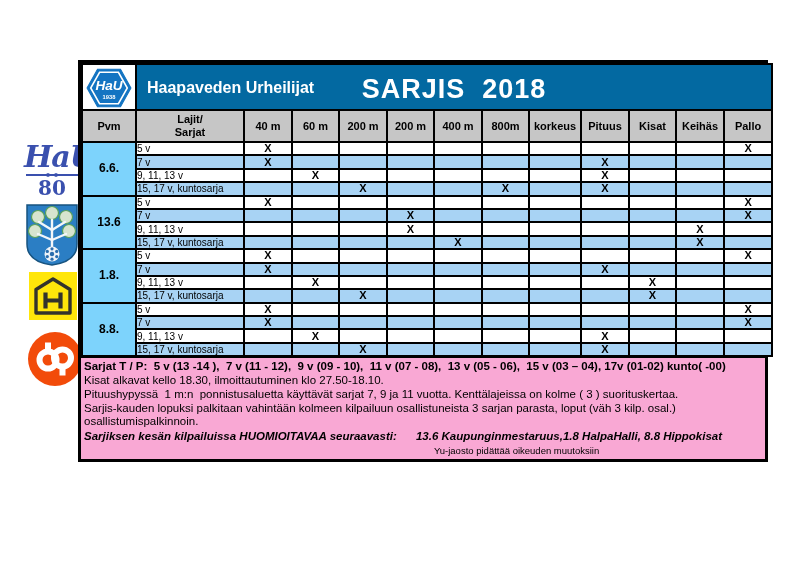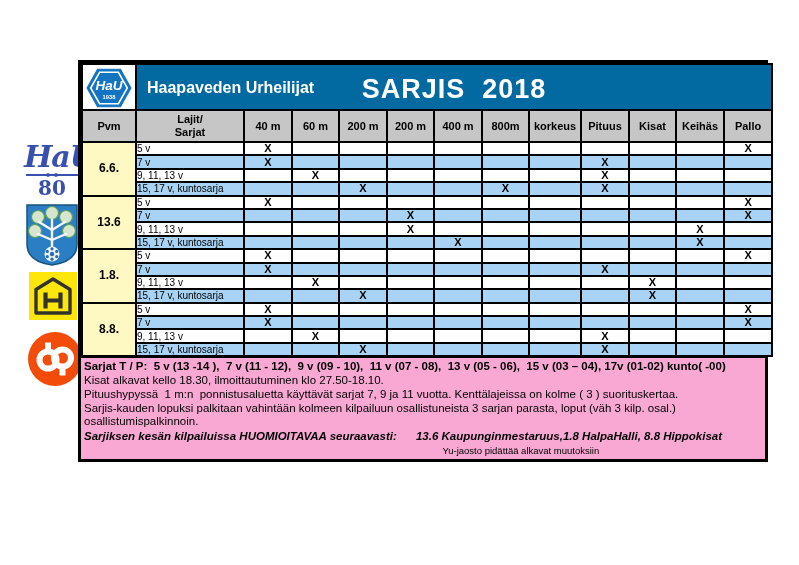--- a/index.html
+++ b/index.html
@@ -28,21 +28,21 @@
   .logo-cell{background:#fff;text-align:center;vertical-align:middle;}
   .logo-cell svg{display:block;margin:1px auto 0 auto;}
   .band{background:#0369a1;position:relative;vertical-align:middle;}
   .club{position:absolute;left:10px;top:50%;transform:translateY(-42%);
     color:#fff;font-weight:bold;font-size:16px;white-space:nowrap;}
   .title{position:absolute;left:50%;top:50%;transform:translate(-50%,-42%);
     color:#fff;font-weight:bold;font-size:27px;white-space:pre;letter-spacing:1px;}
   .head-row th{background:#c6c6c6;font-size:11px;font-weight:bold;text-align:center;
     vertical-align:middle;height:30px;white-space:pre-line;line-height:13px;}
   tbody td{height:11.4px;font-size:10px;line-height:11px;}
-  td.date-cell{background:#fef9c3;font-weight:bold;font-size:12px;text-align:center;vertical-align:middle;margin-top:19px;}
+  td.date-cell{background:#7dd3fc;font-weight:bold;font-size:12px;text-align:center;vertical-align:middle;margin-top:19px;}
   td.label-cell{font-weight:normal;text-align:left;padding-left:2px;white-space:nowrap;}
   td.mark-cell{font-weight:bold;text-align:center;font-size:11px;}
   tr.row-white td.label-cell,tr.row-white td.mark-cell{background:#ffffff;}
   tr.row-blue  td.label-cell,tr.row-blue  td.mark-cell{background:#a8d3f4;}
   
   .footer{border-top:1px solid #000;padding:2px 3px 2px 3px;background:#f9a8d4;}
   .fl{font-size:11.5px;line-height:13.8px;white-space:pre-wrap;}
   .fl.bold{font-weight:bold;}
   .fl.gap{margin-top:1px;font-style:italic;}
   .note{font-size:9.5px;line-height:12px;width:76%;text-align:right;margin-top:1px;}
@@ -389,15 +389,15 @@
       </tbody>
   </table>
 
   <div class="footer">
     <div class="fl bold">Sarjat T / P:  5 v (13 -14 ),  7 v (11 - 12),  9 v (09 - 10),  11 v (07 - 08),  13 v (05 - 06),  15 v (03 – 04), 17v (01-02) kunto( -00)</div>
     <div class="fl">Kisat alkavat kello 18.30, ilmoittautuminen klo 27.50-18.10.</div>
     <div class="fl">Pituushypyssä  1 m:n  ponnistusaluetta käyttävät sarjat 7, 9 ja 11 vuotta. Kenttälajeissa on kolme ( 3 ) suorituskertaa.</div>
     <div class="fl">Sarjis-kauden lopuksi palkitaan vahintään kolmeen kilpailuun osallistuneista 3 sarjan parasta, loput (väh 3 kilp. osal.)</div>
     <div class="fl">osallistumispalkinnoin.</div>
     <div class="fl bold gap">Sarjiksen kesän kilpailuissa HUOMIOITAVAA seuraavasti:      13.6 Kaupunginmestaruus,1.8 HalpaHalli, 8.8 Hippokisat</div>
-    <div class="note">Yu-jaosto pidättää alkavat muutoksiin</div>
+    <div class="note">Yu-jaosto pidättää oikeuden muutoksiin</div>
   </div>
 </div>
 
 </body></html>

